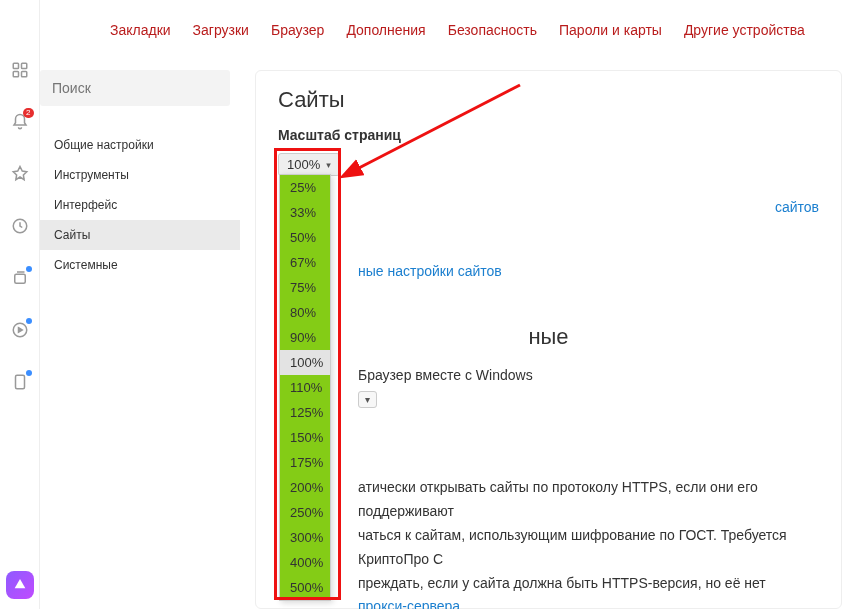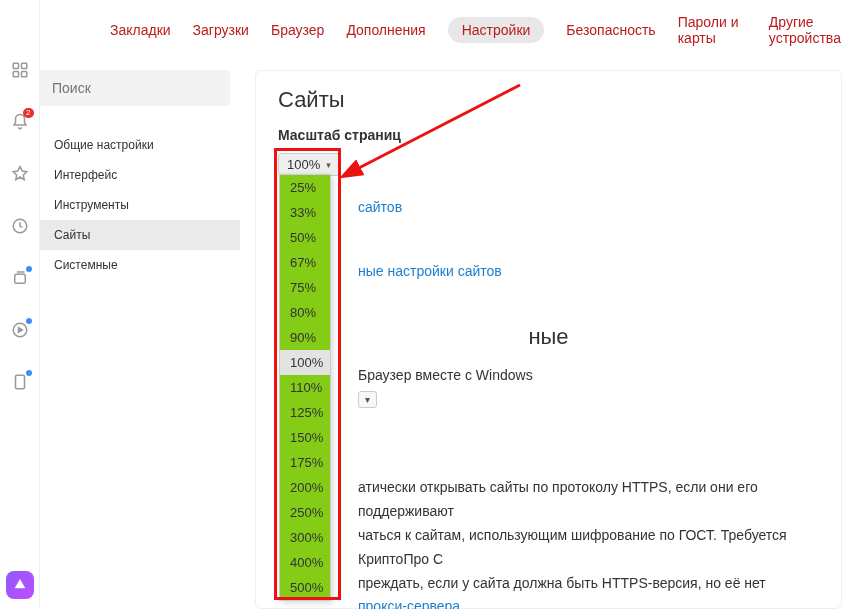--- a/index.html
+++ b/index.html
@@ -233,45 +233,44 @@
   <svg width="16" height="16" viewBox="0 0 24 24" fill="#fff">
       <path d="M12 3l8 14H4L12 3z"></path>
     </svg>
 </div>
 
 <div class="tabs">
   <span class="tab">Закладки</span>
   <span class="tab">Загрузки</span>
   <span class="tab">Браузер</span>
   <span class="tab">Дополнения</span>
-  <span class="tab active">Настройки</span>
   <span class="tab">Безопасность</span>
   <span class="tab">Пароли и карты</span>
   <span class="tab">Другие устройства</span>
 </div>
 
 <div class="left-col">
   <input class="search" placeholder="Поиск" style="">
   <div class="nav-item">Общие настройки</div>
+  <div class="nav-item">Инструменты</div>
   <div class="nav-item">Интерфейс</div>
-  <div class="nav-item">Инструменты</div>
   <div class="nav-item selected">Сайты</div>
   <div class="nav-item">Системные</div>
 </div>
 
 <div class="content">
   <h2>Сайты</h2>
   <div class="label">Масштаб страниц</div>
   <div class="zoom-select">
     <span>100%</span>
     <span class="chev">▾</span>
   </div>
 
   
-  <div style="margin-top:20px; margin-left:80px;">
+  <div style="margin-top:20px; margin-left:80px;text-align:right;">
     <span class="frag link">сайтов</span>
   </div>
   <div style="margin-top:40px; margin-left:80px;">
     <span class="frag link">ные настройки сайтов</span>
   </div>
 
   <div class="section2">
     <h2 style="text-align:center;">ные</h2>
     <div class="row-with-chev" style="margin-left:80px;">
       <span class="frag">Браузер вместе с Windows</span>

